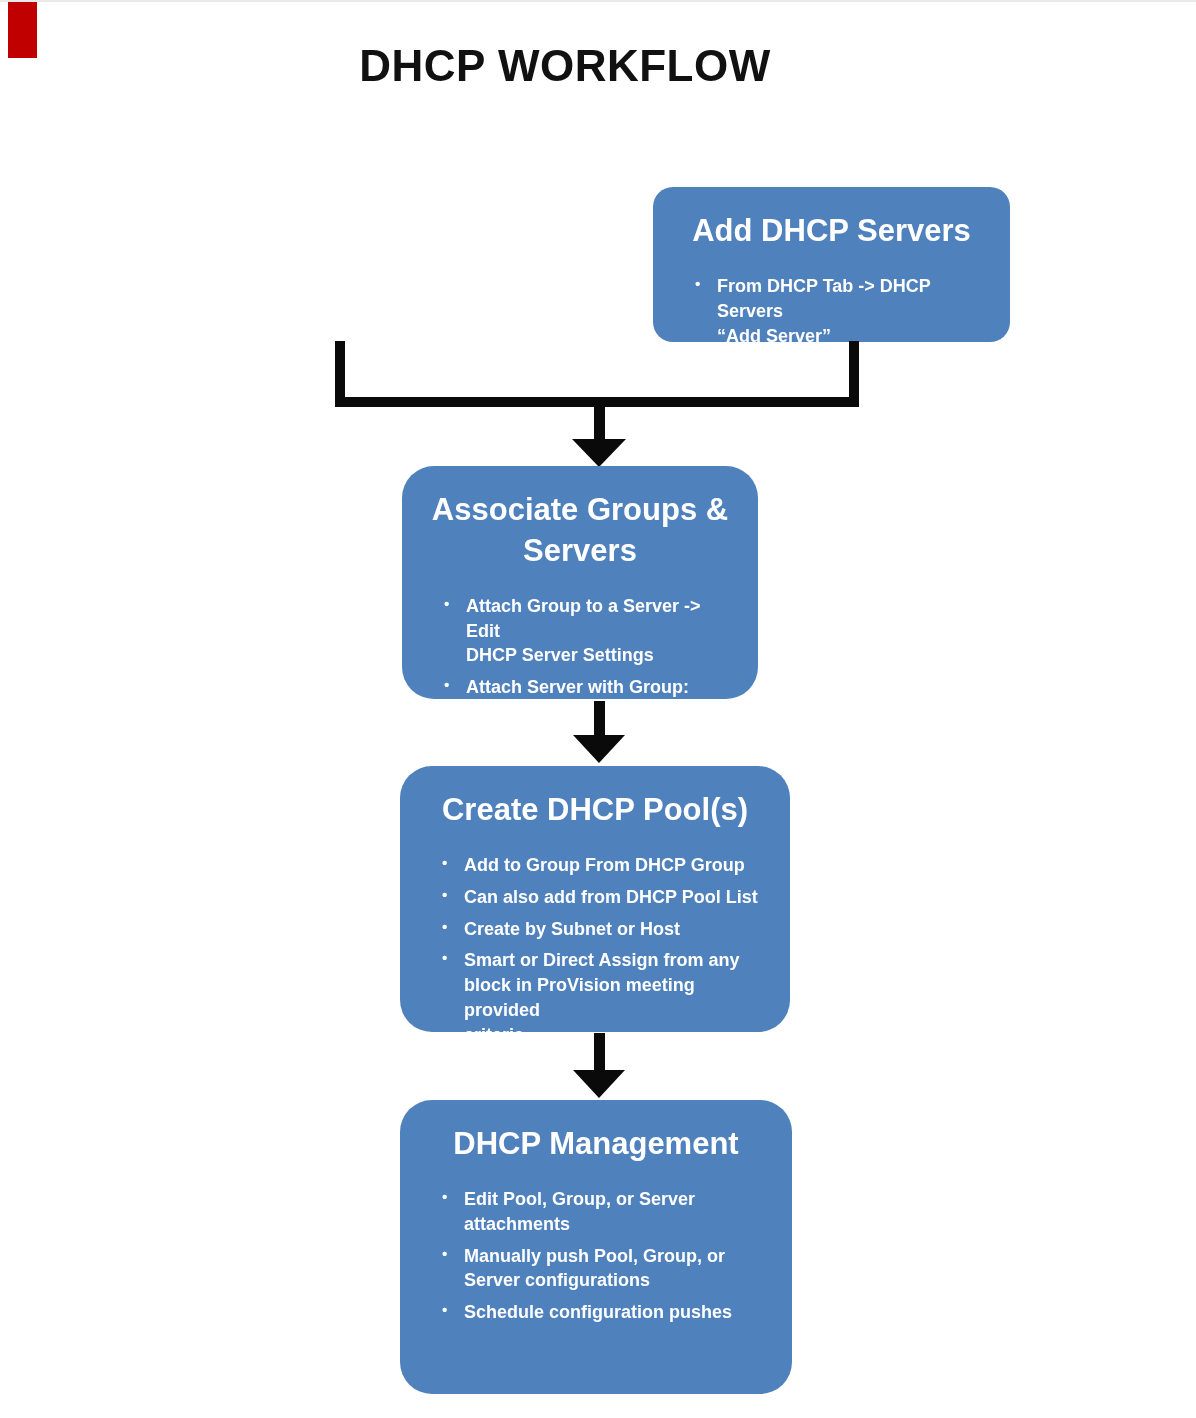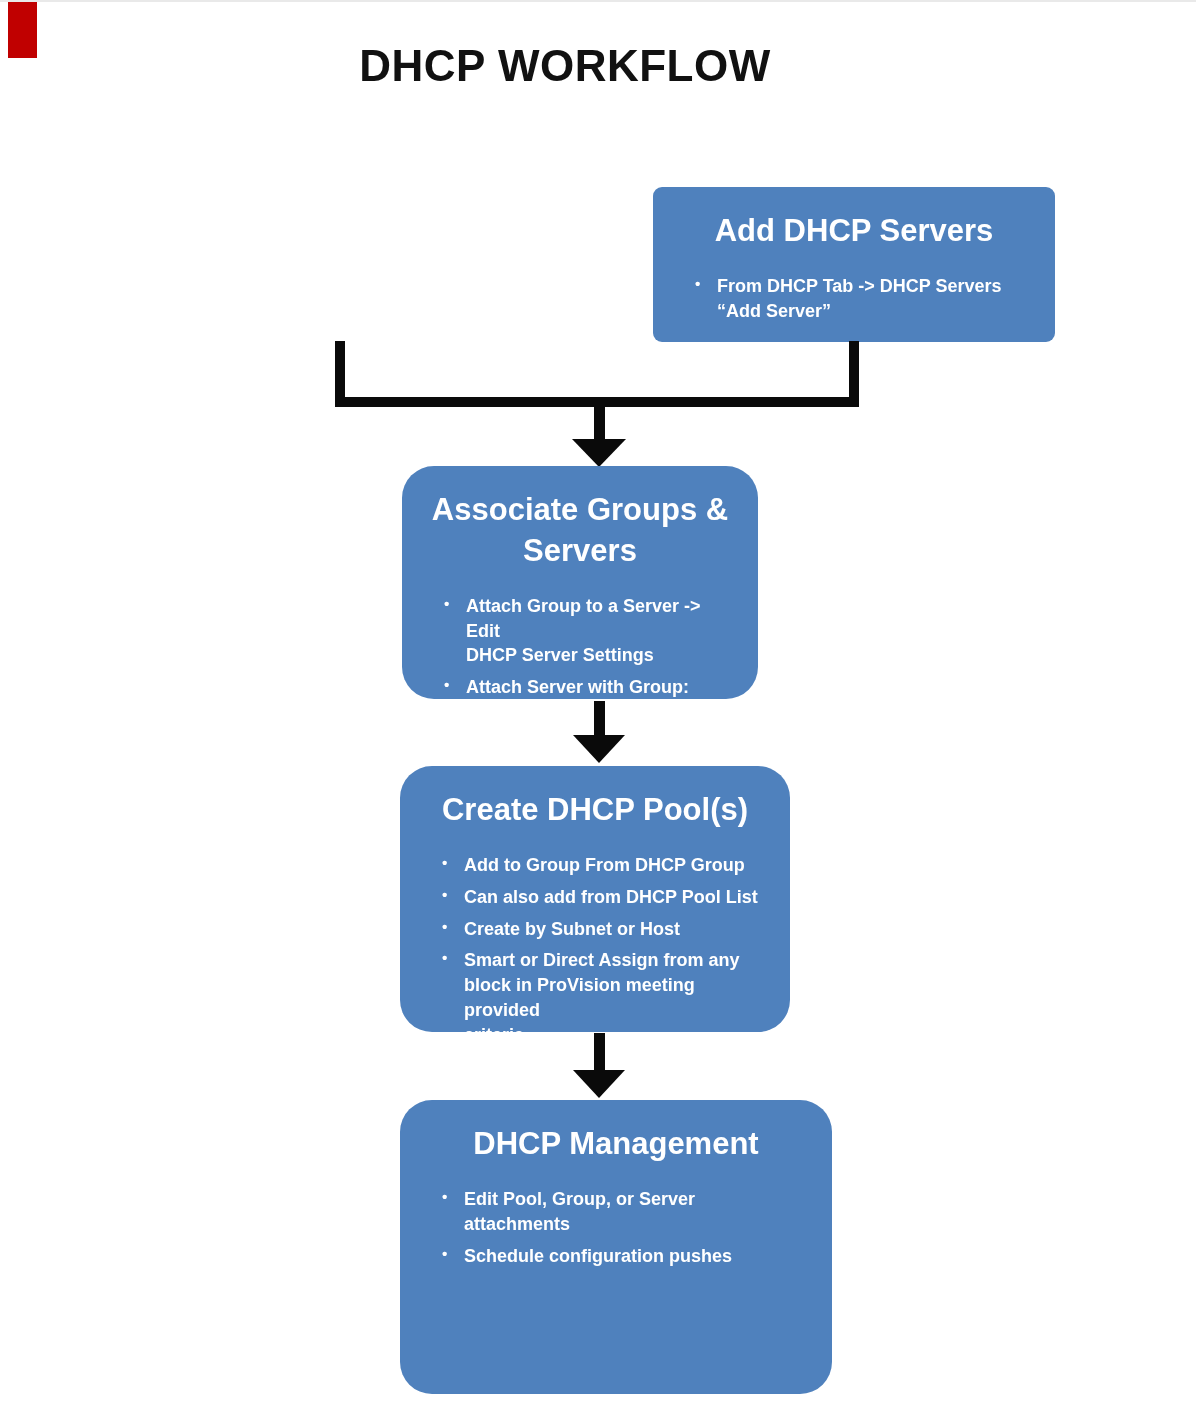--- a/index.html
+++ b/index.html
@@ -67,24 +67,24 @@
     white-space:pre-line;
   }
   .node li::before{
     content:"\2022";
     position:absolute;
     left:-22px;
     top:-1px;
     font-size:0.85em;
   }
   .n1{left:143px;top:185px;width:394px;height:155px;border-radius:30px;}
-  .n2{left:653px;top:185px;width:402px;height:155px;border-radius:9px;}
+  .n2{left:653px;top:185px;width:357px;height:155px;border-radius:20px;}
   .n3{left:402px;top:464px;width:356px;height:233px;}
   .n4{left:400px;top:764px;width:390px;height:266px;}
-  .n5{left:400px;top:1098px;width:432px;height:294px;}
+  .n5{left:400px;top:1098px;width:392px;height:294px;}
   .stem,.bar{
     position:absolute;
     background:var(--line);
   }
   .head{
     position:absolute;
     width:0;height:0;
     border-left:27px solid transparent;
     border-right:27px solid transparent;
     border-top:28px solid var(--line);
@@ -150,17 +150,19 @@
   </section>
 
   <div class="stem a3-stem"></div>
   <div class="head a3-head"></div>
 
   <section class="node n5">
     <h2>DHCP Management</h2>
     <ul>
         <li>Edit Pool, Group, or Server
 attachments</li>
+        <li>Manually push Pool, Group, or
+Server configurations</li>
         <li>Schedule configuration pushes</li>
       </ul>
   </section>
 
 </div>
 
 </body></html>

